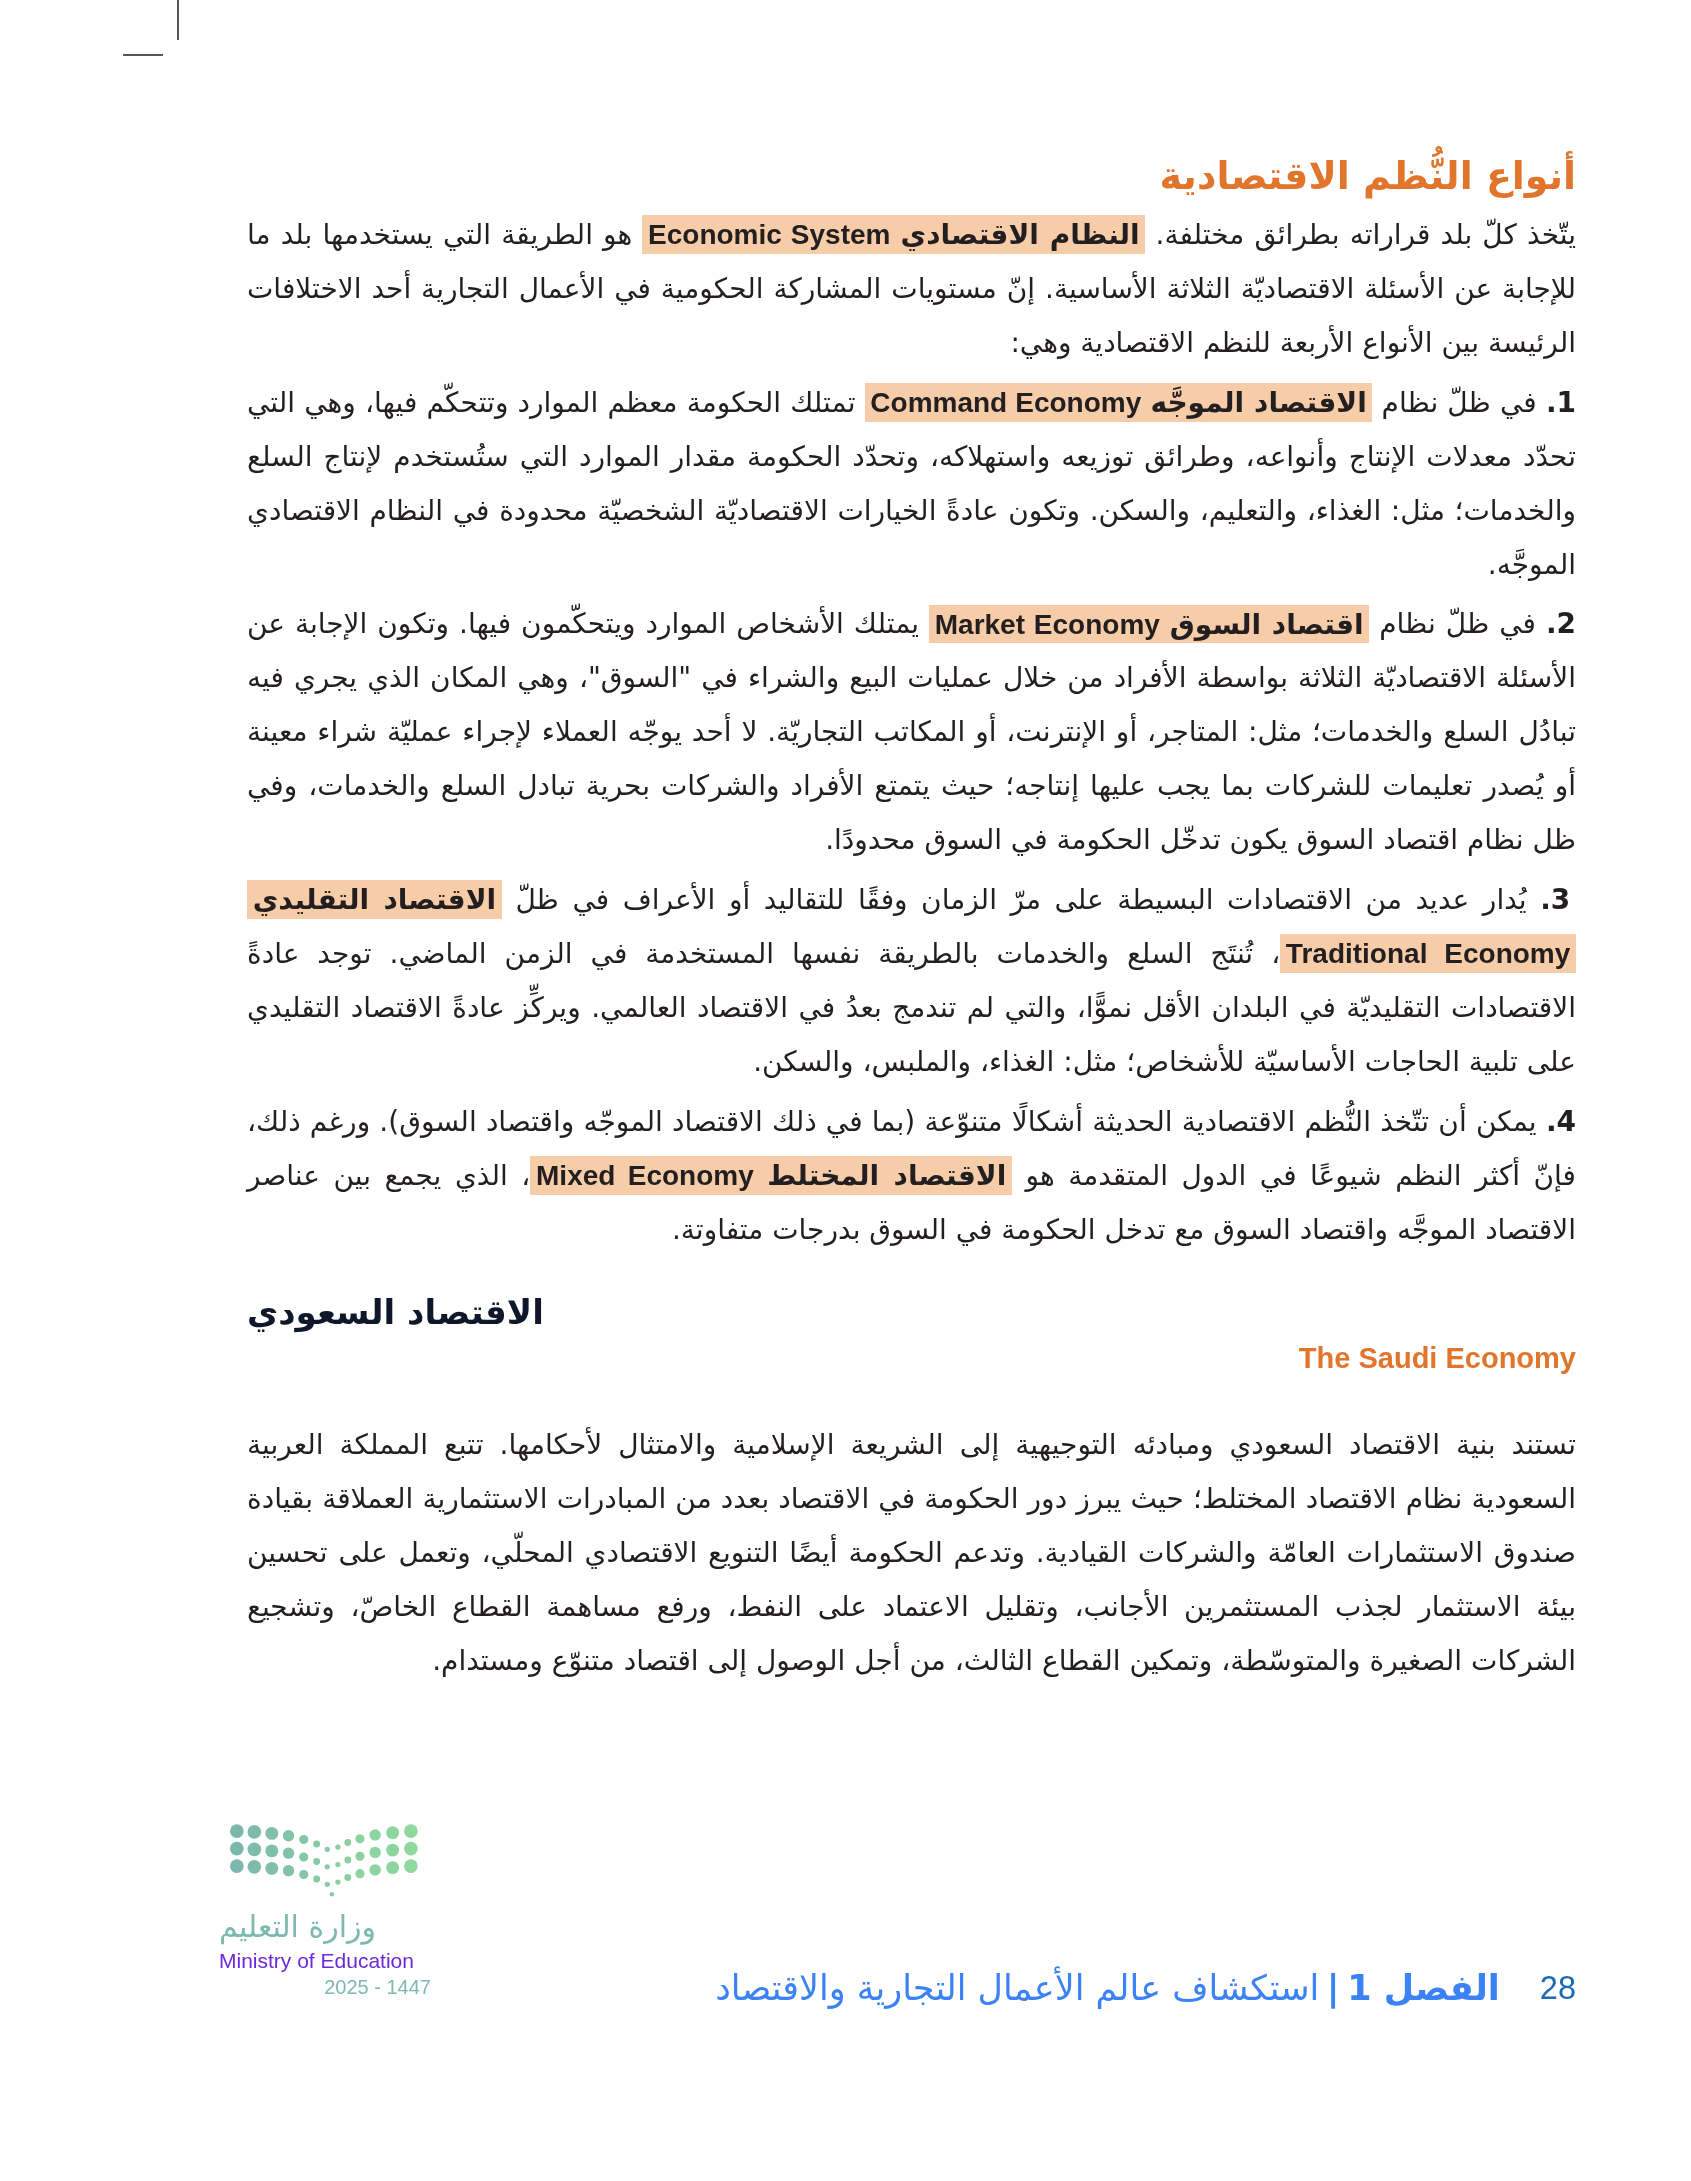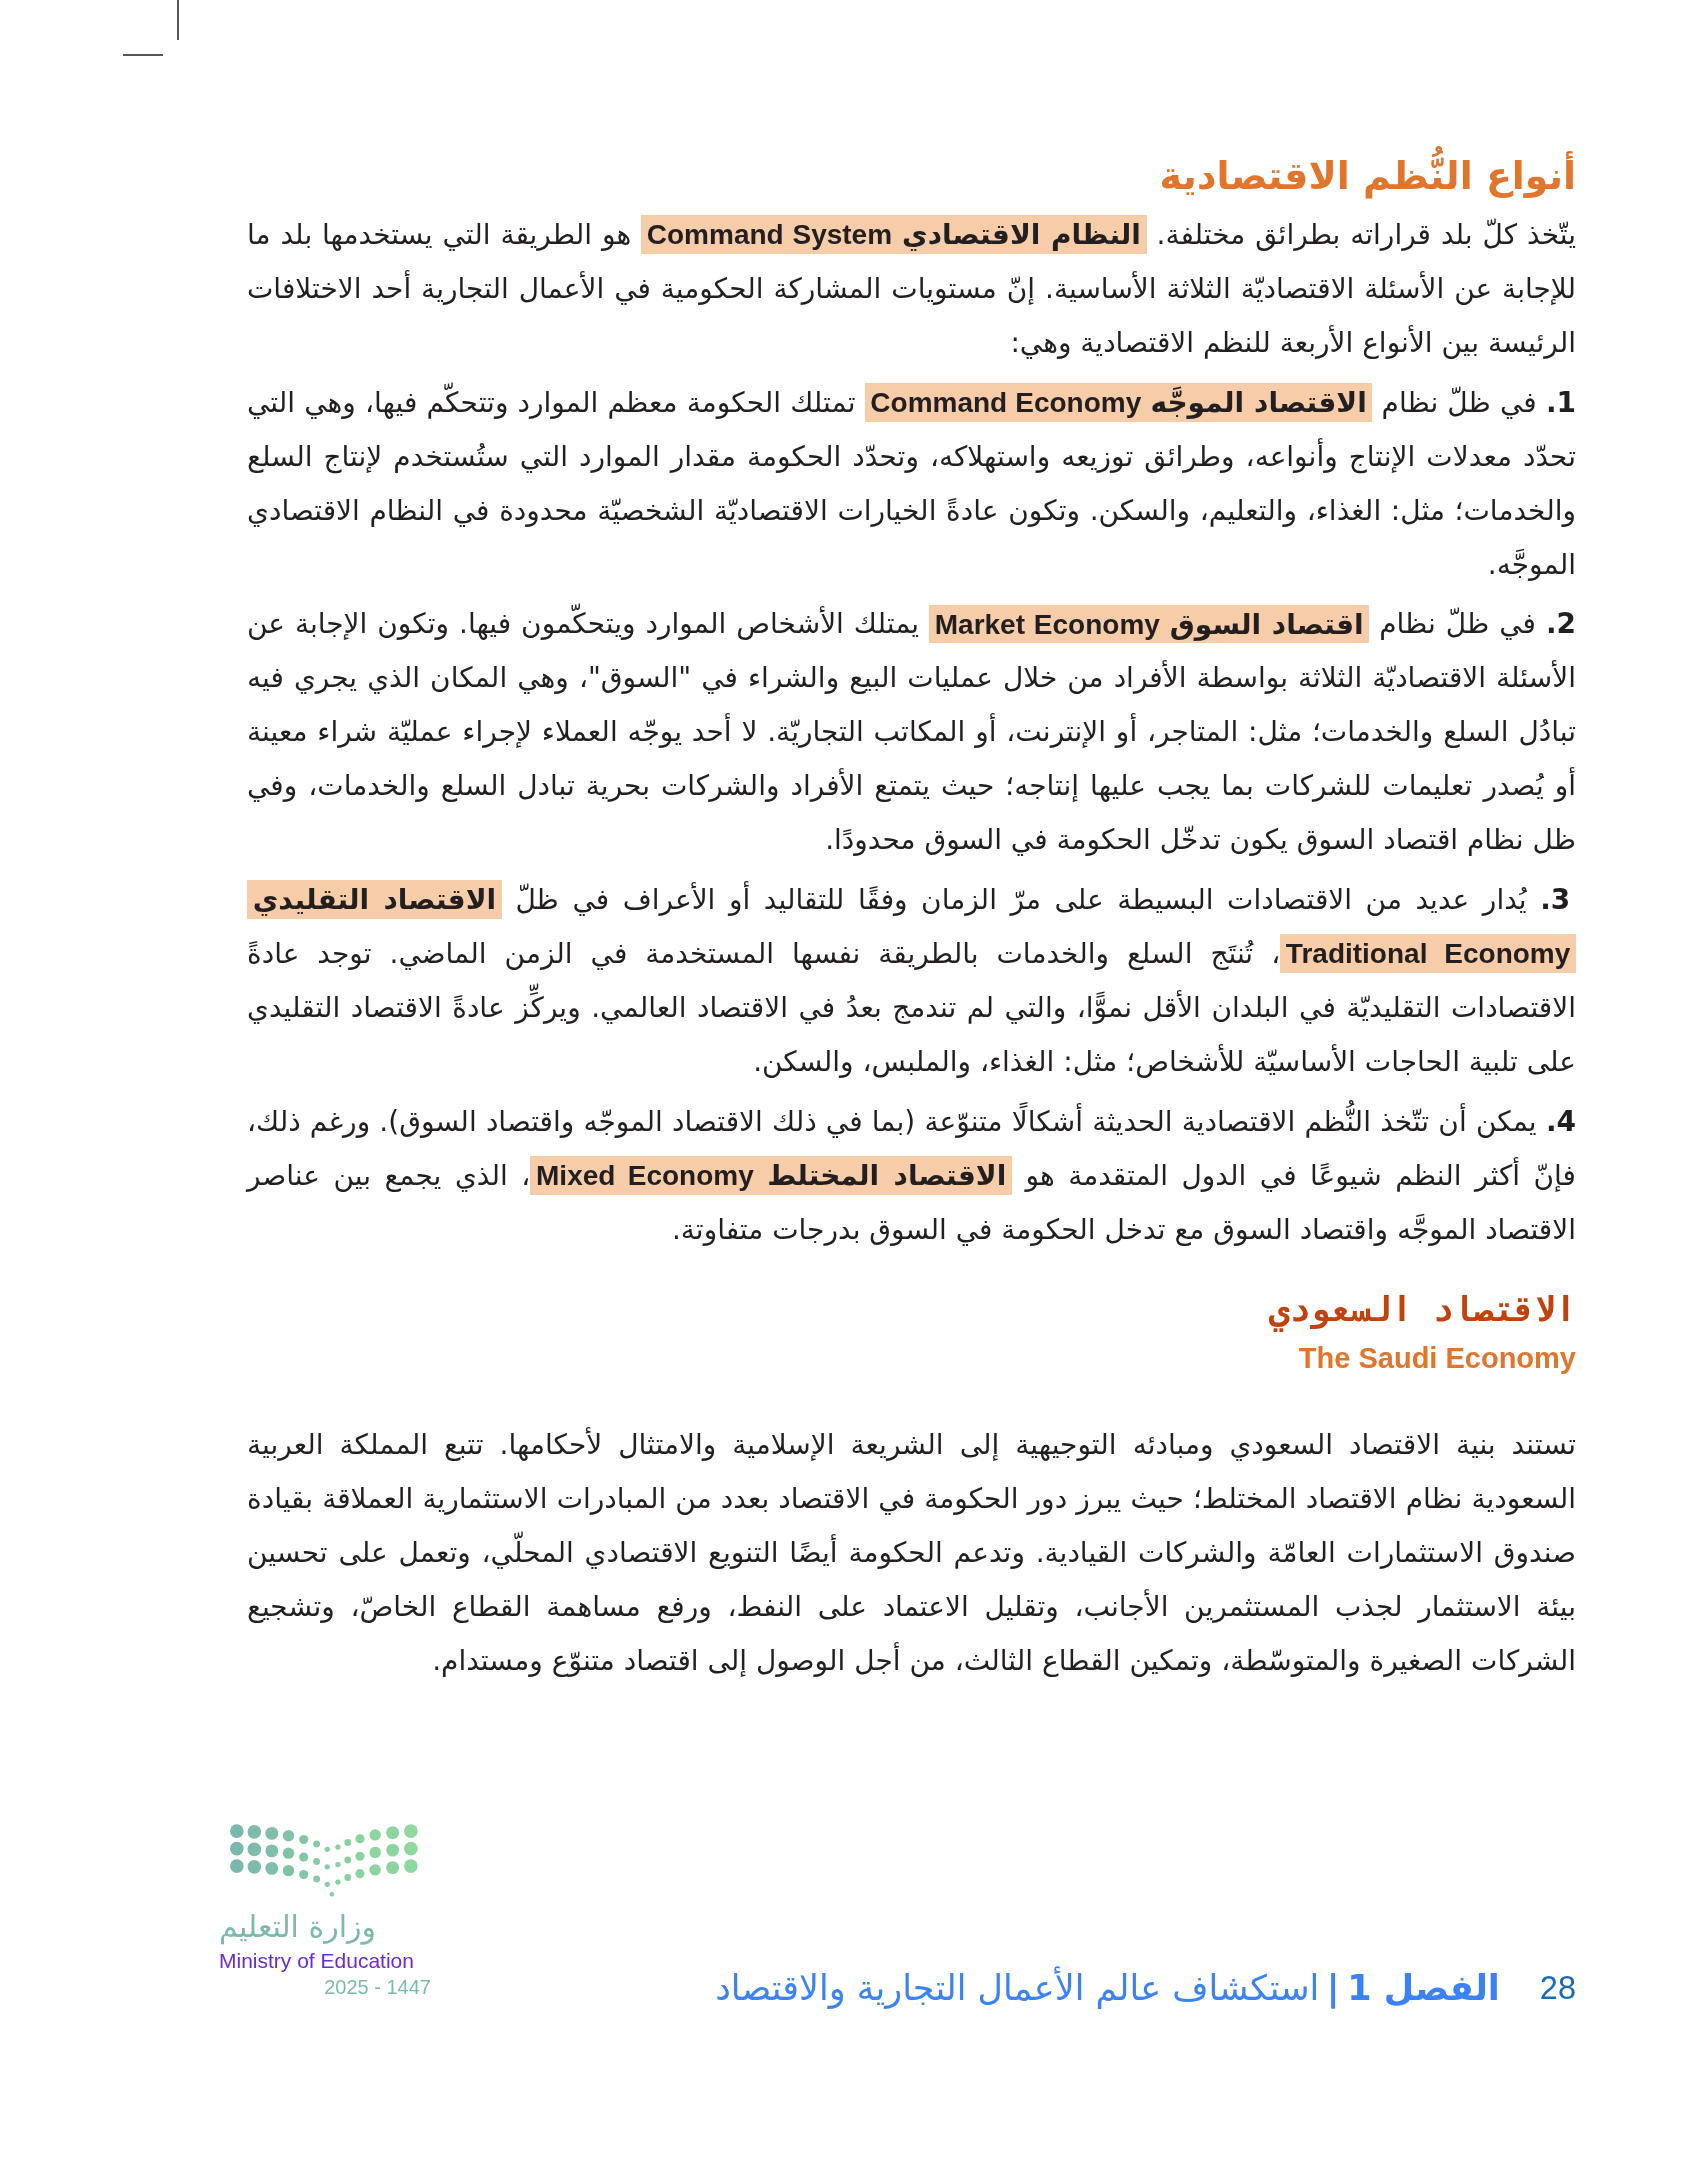--- a/index.html
+++ b/index.html
@@ -27,22 +27,22 @@
     font-size:38px;font-weight:bold;color:#E2752C;
     text-align:right;margin:0 0 7.6px 0;line-height:1.25;
   }
   .h-en{
     direction:ltr;
     font-family:"Liberation Sans",sans-serif;
     font-size:29px;font-weight:bold;color:#E2752C;
     text-align:right;margin:0 0 42px 0;line-height:1.2;
   }
   .h2-ar{
-    font-size:34px;font-weight:bold;color:#c2410c;
-    text-align:right;margin:34px 0 7.6px 0;line-height:1.25;font-family:Liberation Mono, monospace;
+    font-size:34px;font-weight:bold;color:#0f172a;
+    text-align:left;margin:34px 0 7.6px 0;line-height:1.25;
   }
   .para{
     font-size:28px;line-height:54px;
     text-align:justify;text-align-last:right;
     margin:0 0 5.7px 0;
   }
   .list-item{margin:0 0 5.7px 0;}
   .num{font-weight:bold;}
   .hl{
     background:#F6CDA8;
@@ -94,21 +94,21 @@
 
   <div class="crop tl-v"></div>
   <div class="crop tl-h"></div>
   <div class="crop tr-v"></div>
   <div class="crop tr-h"></div>
 
   <div class="content">
 
     <h1 class="h-ar">أنواع النُّظم الاقتصادية</h1>
 
-    <p class="para"><span>يتّخذ كلّ بلد قراراته بطرائق مختلفة. </span><span class="hl"><span class="term-ar">النظام الاقتصادي</span> <span class="term-en">Command System</span></span><span> هو الطريقة التي يستخدمها بلد ما للإجابة عن الأسئلة الاقتصاديّة الثلاثة الأساسية. إنّ مستويات المشاركة الحكومية في الأعمال التجارية أحد الاختلافات الرئيسة بين الأنواع الأربعة للنظم الاقتصادية وهي:</span></p>
+    <p class="para"><span>يتّخذ كلّ بلد قراراته بطرائق مختلفة. </span><span class="hl"><span class="term-ar">النظام الاقتصادي</span> <span class="term-en">Economic System</span></span><span> هو الطريقة التي يستخدمها بلد ما للإجابة عن الأسئلة الاقتصاديّة الثلاثة الأساسية. إنّ مستويات المشاركة الحكومية في الأعمال التجارية أحد الاختلافات الرئيسة بين الأنواع الأربعة للنظم الاقتصادية وهي:</span></p>
 
     <p class="para list-item"><span class="num">1.</span><span> في ظلّ نظام </span><span class="hl"><span class="term-ar">الاقتصاد الموجَّه</span> <span class="term-en">Command Economy</span></span><span> تمتلك الحكومة معظم الموارد وتتحكّم فيها، وهي التي تحدّد معدلات الإنتاج وأنواعه، وطرائق توزيعه واستهلاكه، وتحدّد الحكومة مقدار الموارد التي ستُستخدم لإنتاج السلع والخدمات؛ مثل: الغذاء، والتعليم، والسكن. وتكون عادةً الخيارات الاقتصاديّة الشخصيّة محدودة في النظام الاقتصادي الموجَّه.</span></p>
 
     <p class="para list-item"><span class="num">2.</span><span> في ظلّ نظام </span><span class="hl"><span class="term-ar">اقتصاد السوق</span> <span class="term-en">Market Economy</span></span><span> يمتلك الأشخاص الموارد ويتحكّمون فيها. وتكون الإجابة عن الأسئلة الاقتصاديّة الثلاثة بواسطة الأفراد من خلال عمليات البيع والشراء في "السوق"، وهي المكان الذي يجري فيه تبادُل السلع والخدمات؛ مثل: المتاجر، أو الإنترنت، أو المكاتب التجاريّة. لا أحد يوجّه العملاء لإجراء عمليّة شراء معينة أو يُصدر تعليمات للشركات بما يجب عليها إنتاجه؛ حيث يتمتع الأفراد والشركات بحرية تبادل السلع والخدمات، وفي ظل نظام اقتصاد السوق يكون تدخّل الحكومة في السوق محدودًا.</span></p>
 
     <p class="para list-item"><span class="num">3.</span><span> يُدار عديد من الاقتصادات البسيطة على مرّ الزمان وفقًا للتقاليد أو الأعراف في ظلّ </span><span class="hl"><span class="term-ar">الاقتصاد التقليدي</span> <span class="term-en">Traditional Economy</span></span><span>، تُنتَج السلع والخدمات بالطريقة نفسها المستخدمة في الزمن الماضي. توجد عادةً الاقتصادات التقليديّة في البلدان الأقل نموًّا، والتي لم تندمج بعدُ في الاقتصاد العالمي. ويركِّز عادةً الاقتصاد التقليدي على تلبية الحاجات الأساسيّة للأشخاص؛ مثل: الغذاء، والملبس، والسكن.</span></p>
 
     <p class="para list-item"><span class="num">4.</span><span> يمكن أن تتّخذ النُّظم الاقتصادية الحديثة أشكالًا متنوّعة (بما في ذلك الاقتصاد الموجّه واقتصاد السوق). ورغم ذلك، فإنّ أكثر النظم شيوعًا في الدول المتقدمة هو </span><span class="hl"><span class="term-ar">الاقتصاد المختلط</span> <span class="term-en">Mixed Economy</span></span><span>، الذي يجمع بين عناصر الاقتصاد الموجَّه واقتصاد السوق مع تدخل الحكومة في السوق بدرجات متفاوتة.</span></p>
 
     <h1 class="h2-ar">الاقتصاد السعودي</h1>

